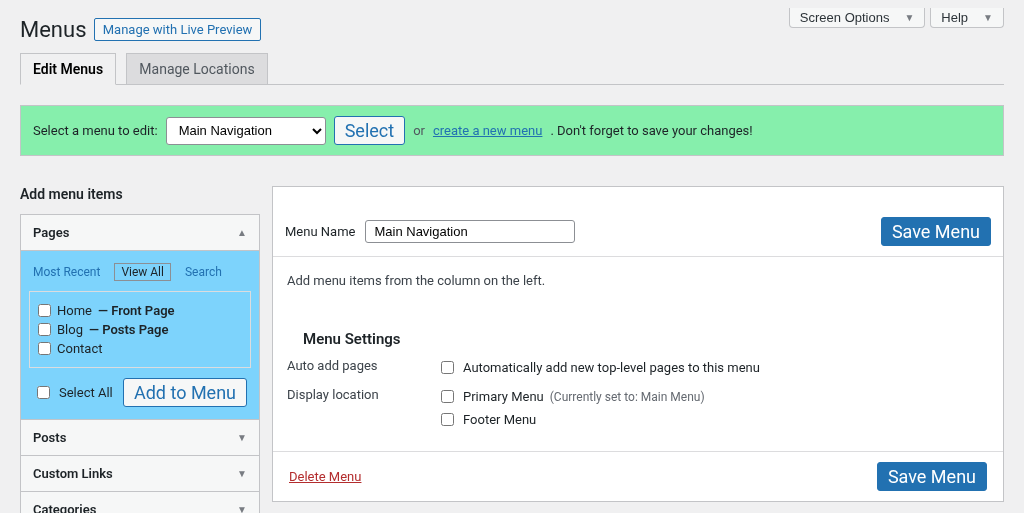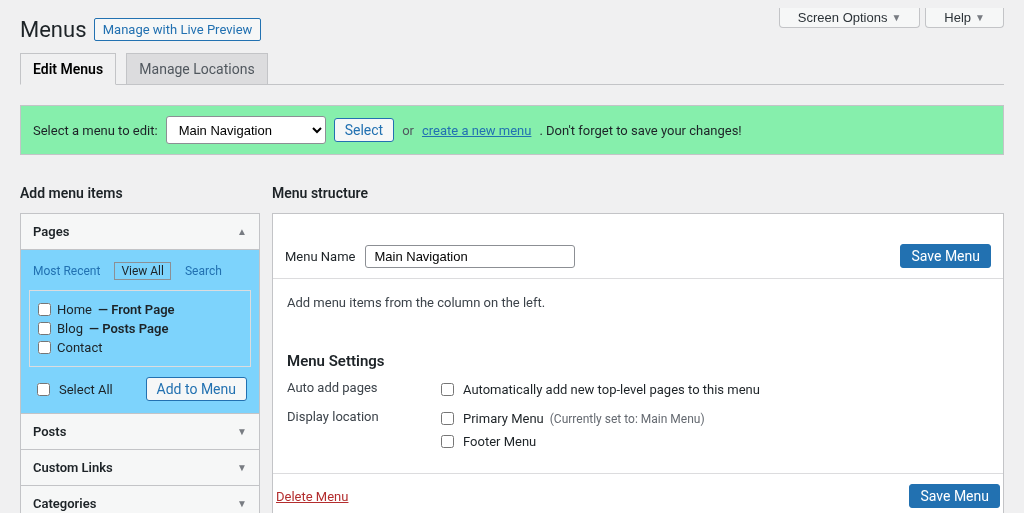--- a/index.html
+++ b/index.html
@@ -17,27 +17,27 @@
     float: right;
     margin-top: 0;
     display: flex;
     gap: 5px;
   }
   .top-btn {
     background: #f6f7f7;
     border: 1px solid #c3c4c7;
     color: #2c3338;
     font-size: 13px;
-    padding: 2px 18px;
+    padding: 2px 10px;
     border-radius: 0 0 4px 4px;
     border-top: none;
     cursor: pointer;
     display: flex;
     align-items: center;
-    gap: 4px;
+    gap: 15px;
   }
   .top-btn .arrow {
     font-size: 10px;
     color: #787c82;
   }
   h1 {
     font-size: 22px;
     font-weight: 400;
     margin: 0;
     padding: 9px 0 4px 0;
@@ -96,21 +96,21 @@
     font-size: 13px;
     padding: 3px 24px 3px 8px;
     border: 1px solid #8c8f94;
     border-radius: 3px;
     background: #fff;
     min-width: 160px;
     height: 28px;
   }
   .button {
     display: inline-block;
-    font-size: 14px;
+    font-size: 18px;
     padding: 3px 10px;
     border: 1px solid #2271b1;
     color: #2271b1;
     background: #f6f7f7;
     border-radius: 3px;
     cursor: pointer;
     line-height: normal;
   }
   .button-primary {
     background: #2271b1;
@@ -211,36 +211,36 @@
     border: 1px solid #8c8f94;
     border-radius: 3px;
     width: 210px;
   }
   .spacer { flex: 1; }
   .menu-body { padding: 12px 14px; }
   .instructions { font-size: 13px; color: #3c434a; margin: 4px 0 30px 0; }
   h3 {
     font-size: 15px;
     font-weight: 600;
-    margin: 10px 0 10px 0;
+    margin: 10px 0 10px 16px;
     padding-top: 12px;
     color: #1d2327;
   }
   .settings-row {
     display: flex;
     font-size: 13px;
     margin: 6px 0;
   }
   .settings-label { width: 150px; color: #3c434a; }
   .settings-value { flex: 1; }
   .cb-row { display: flex; align-items: center; gap: 6px; margin-bottom: 4px; }
   .sub-note { color: #646970; font-size: 12px; }
   .menu-footer {
     border-top: 1px solid #dcdcde;
-    padding: 10px 3px;
+    padding: 10px 16px;
     display: flex;
     justify-content: space-between;
     align-items: center;
   }
   .delete-link { color: #b32d2e; text-decoration: underline; cursor: pointer; font-size: 13px; }
 </style>
 </head>
 <body>
 
 <div class="wrap">
@@ -324,21 +324,20 @@
           <span class="caret">▼</span>
         </div>
         <div class="accordion-header" style="border-bottom:none">
           <span>Categories</span>
           <span class="caret">▼</span>
         </div>
       </div>
     </div>
 
     <div class="col-right">
-      <h2>Menu structure</h2>
       <div class="menu-edit">
         <div class="menu-header">
           <label>Menu Name</label>
           <input type="text" value="Main Navigation" style="">
           <div class="spacer"></div>
           <span class="button button-primary">Save Menu</span>
         </div>
         <div class="menu-body">
           <p class="instructions">Add menu items from the column on the left.</p>
 

